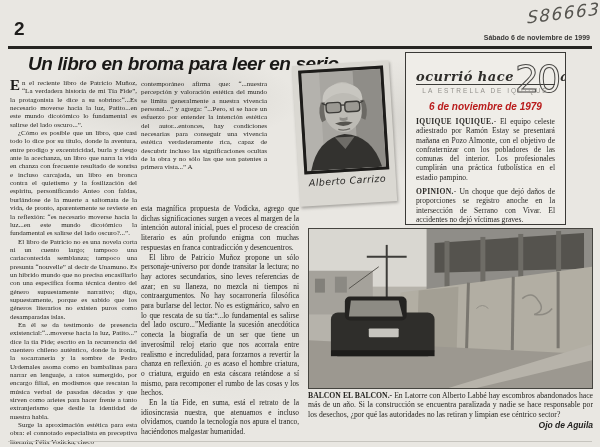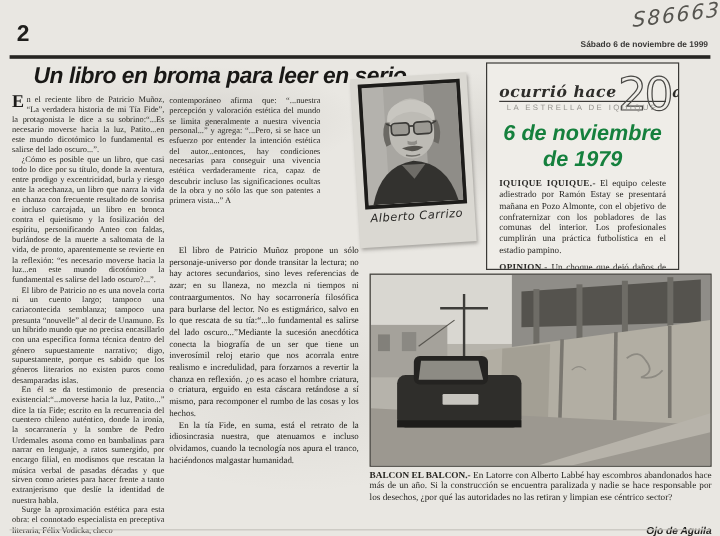--- a/index.html
+++ b/index.html
@@ -65,32 +65,32 @@
   .sb-rule { position:absolute; left:0; right:0; top:26px; height:1px; background:#3c3b38; }
   .sb-script-row { position:absolute; left:0; right:0; top:0; text-align:center; white-space:nowrap; }
   .sb-script { font-family:"DejaVu Serif", serif; font-style:italic; font-weight:bold;
     font-size:13px; color:#2e2d2a; position:relative; top:-9px; letter-spacing:0.5px; }
   .sb-number { font-family:"DejaVu Sans", sans-serif; font-size:38px; line-height:38px;
     color:transparent; -webkit-text-stroke:1px #4a4946; letter-spacing:-2px;
     position:relative; top:2px; margin:0 1px; }
   .sb-brand { position:absolute; left:0; right:0; top:29px; text-align:center;
     font-family:"Liberation Sans", sans-serif; font-size:6.5px; letter-spacing:2px; color:#93918c; }
   .sb-date { text-align:center; font-family:"Liberation Sans", sans-serif;
-    font-weight:bold; font-style:italic; font-size:18px; margin:3px 0 5px 0; color:#15803d; }
+    font-weight:bold; font-style:italic; font-size:10px; margin:3px 0 5px 0; color:#b91c1c; }
   .sb-item { font-size:7.6px; line-height:9.3px; text-align:justify; color:#2a2926; margin-bottom:5px; }
   .sb-item b { letter-spacing:0.3px; }
 
   
   .street-photo { position:absolute; left:308px; top:228px; width:285px; height:161px;
     border:1px solid #45443f; background:#b9b6af; overflow:hidden; }
   .street-photo svg { display:block; width:100%; height:100%; }
   .photo-caption { position:absolute; left:308px; top:391px; width:285px;
     font-size:7.7px; line-height:9.4px; text-align:justify; color:#262521; }
   .photo-credit { text-align:right; font-family:"Liberation Sans", sans-serif;
-    font-weight:bold; font-style:italic; font-size:8.5px; margin-top:19px; color:#22211f; }
+    font-weight:bold; font-style:italic; font-size:8.5px; margin-top:2px; color:#22211f; }
 </style>
 </head>
 <body>
 
 <div class="page">
 
   <div class="blob blob1"></div>
   <div class="blob blob2"></div>
   <div class="blob blob3"></div>
 
@@ -108,20 +108,21 @@
     <p>En él se da testimonio de presencia existencial:“...moverse hacia la luz, Patito...” dice la tía Fide; escrito en la recurrencia del cuentero chileno auténtico, donde la ironía, la socarranería y la sombre de Pedro Urdemales asoma como en bambalinas para narrar en lenguaje, a ratos sumergido, por encargo filial, en modismos que rescatan la música verbal de pasadas décadas y que sirven como arietes para hacer frente a tanto extranjerismo que deslíe la identidad de nuestra habla.</p>
     <p>Surge la aproximación estética para esta obra: el connotado especialista en preceptiva literaria, Félix Vodicka, checo</p>
   </div>
 
   <div class="btxt col2">
     <p class="first">contemporáneo afirma que: “...nuestra percepción y valoración estética del mundo se limita generalmente a nuestra vivencia personal...” y agrega: “...Pero, si se hace un esfuerzo por entender la intención estética del autor...entonces, hay condiciones necesarias para conseguir una vivencia estética verdaderamente rica, capaz de descubrir incluso las significaciones ocultas de la obra y no sólo las que son patentes a primera vista...” A</p>
   </div>
 
   <div class="btxt colwide">
     <div class="photo-spacer"></div>
+    <p class="first">esta magnífica propuesta de Vodicka, agrego que dichas significaciones surgen a veces al margen de la intención autoral inicial, pues el proceso de creación literario es aún profundo enigma con muchas respuestas en franca contradicción y desencuentros.</p>
     <p>El libro de Patricio Muñoz propone un sólo personaje-universo por donde transitar la lectura; no hay actores secundarios, sino leves referencias de azar; en su llaneza, no mezcla ni tiempos ni contraargumentos. No hay socarronería filosófica para burlarse del lector. No es estigmárico, salvo en lo que rescata de su tía:“...lo fundamental es salirse del lado oscuro...”Mediante la sucesión anecdótica conecta la biografía de un ser que tiene un inverosímil reloj etario que nos acorrala entre realismo e incredulidad, para forzarnos a revertir la chanza en reflexión. ¿o es acaso el hombre criatura, o criatura, erguido en esta cáscara retándose a sí mismo, para recomponer el rumbo de las cosas y los hechos.</p>
     <p>En la tía Fide, en suma, está el retrato de la idiosincrasia nuestra, que atenuamos e incluso olvidamos, cuando la tecnología nos apura el tranco, haciéndonos malgastar humanidad.</p>
   </div>
 
   <div class="portrait-card">
     <div class="portrait-frame">
       <svg viewBox="0 0 80 98" preserveAspectRatio="none">
         <rect x="0" y="0" width="80" height="98" fill="#a8a6a1"></rect>
         <rect x="52" y="0" width="28" height="98" fill="#8f8d88"></rect>
         <rect x="0" y="0" width="18" height="98" fill="#b4b2ad"></rect>

